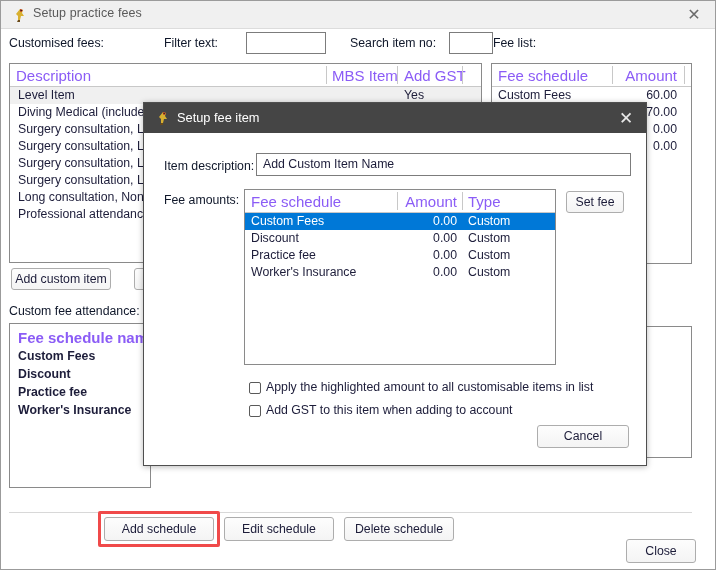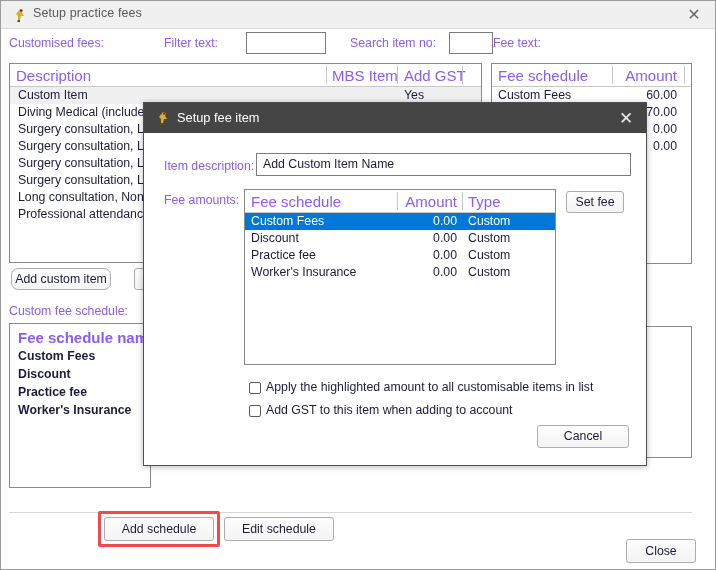--- a/index.html
+++ b/index.html
@@ -36,21 +36,21 @@
   }
   .titlebar .tb-close {
     position:absolute; right: 10px; top: 4px;
     width: 22px; height: 20px;
     color: #6a6a6a; font-size: 16px; line-height: 20px; text-align:center;
     font-family: "DejaVu Sans", sans-serif;
   }
   
   .lbl {
     position:absolute;
-    font-size: 12.3px; color: #8b5cf6;
+    font-size: 12.3px; color: #0f172a;
     white-space: nowrap;
   }
   
   .tbox {
     position:absolute;
     border: 1px solid #7c7c7c;
     background: #ffffff;
     box-sizing: border-box;
     margin-left: 12px;
   }
@@ -162,33 +162,33 @@
     </span>
     <span class="tb-text">Setup practice fees</span>
     <span class="tb-close">✕</span>
   </div>
 
   <span class="lbl" style="left:8px; top:35px;">Customised fees:</span>
   <span class="lbl" style="left:163px; top:35px;">Filter text:</span>
   <div class="tbox" style="left:233px; top:31px; width:80px; height:22px;"></div>
   <span class="lbl" style="left:349px; top:35px;">Search item no:</span>
   <div class="tbox" style="left:436px; top:31px; width:44px; height:22px;"></div>
-  <span class="lbl" style="left:492px; top:35px;">Fee text:</span>
+  <span class="lbl" style="left:492px; top:35px;">Fee list:</span>
 
   <div class="grid" style="left:8px; top:62px; width:473px; height:200px;">
     <div class="grid-head">
       <span class="gh-cell" style="left:6px;">Description</span>
       <span class="gh-sep" style="left:316px;"></span>
       <span class="gh-cell" style="left:322px;">MBS Item</span>
       <span class="gh-sep" style="left:387px;"></span>
       <span class="gh-cell" style="left:394px;">Add GST</span>
       <span class="gh-sep" style="left:452px;"></span>
     </div>
     <div class="grow alt">
-      <span class="c" style="left:8px;">Custom Item</span>
+      <span class="c" style="left:8px;">Level Item</span>
       <span class="c" style="left:394px;">Yes</span>
     </div>
     <div class="grow">
       <span class="c" style="left:8px;">Diving Medical (include an E</span>
     </div>
     <div class="grow">
       <span class="c" style="left:8px;">Surgery consultation, Level </span>
     </div>
     <div class="grow">
       <span class="c" style="left:8px;">Surgery consultation, Level </span>
@@ -225,24 +225,24 @@
     <div class="grow">
       <span class="c" style="left:6px;"></span>
       <span class="c" style="left:120px; width:65px; text-align:right;">0.00</span>
     </div>
     <div class="grow">
       <span class="c" style="left:6px;"></span>
       <span class="c" style="left:120px; width:65px; text-align:right;">0.00</span>
     </div>
   </div>
 
-  <div class="btn" style="left:10px; top:267px; width:100px; height:22px; line-height:20px;border-radius:7px;">Add custom item</div>
+  <div class="btn" style="left:10px; top:267px; width:100px; height:22px; line-height:20px;">Add custom item</div>
   <div class="btn" style="left:133px; top:267px; width:100px; height:22px; line-height:20px;"></div>
 
-  <span class="lbl" style="left:8px; top:303px;">Custom fee schedule:</span>
+  <span class="lbl" style="left:8px; top:303px;">Custom fee attendance:</span>
   <div class="grid" style="left:8px; top:322px; width:142px; height:165px; border-color:#8a8a8a;font-weight:bold;">
     <div style="position:relative; height:24px;">
       <span class="gh-cell" style="left:8px; top:5px;">Fee schedule name</span>
     </div>
     <div class="grow" style="height:18px;">
       <span class="c" style="left:8px;">Custom Fees</span>
     </div>
     <div class="grow" style="height:18px;">
       <span class="c" style="left:8px;">Discount</span>
     </div>
@@ -255,20 +255,21 @@
   </div>
 
   <div class="grid" style="left:490px; top:325px; width:201px; height:132px;"></div>
 
   <div class="sep-line" style="left:8px; top:511px; width:683px;"></div>
 
   <div class="btn" style="left:103px; top:516px; width:110px; height:24px; line-height:22px;">Add schedule</div>
   <div class="annot" style="left:97px; top:510px; width:122px; height:36px;"></div>
 
   <div class="btn" style="left:223px; top:516px; width:110px; height:24px; line-height:22px;">Edit schedule</div>
+  <div class="btn" style="left:343px; top:516px; width:110px; height:24px; line-height:22px;">Delete schedule</div>
   <div class="btn" style="left:625px; top:538px; width:70px; height:24px; line-height:22px;">Close</div>
 
   <div class="dialog" style="left:142px; top:101px; width:504px; height:364px;">
 
     <div class="dlg-titlebar">
       <span class="dt-icon">
         <svg width="16" height="16" viewBox="0 0 16 16">
           <path d="M9 2 L12 3 L11 6 L13 9 L10 9 L9 13 L7 13 L7 9 L5 7 Z" fill="#d8b030"></path>
           <path d="M9 2 L12 3 L10.5 5 L9 4.5 Z" fill="#c23b22"></path>
           <circle cx="10.2" cy="3.4" r="0.7" fill="#222"></circle>

